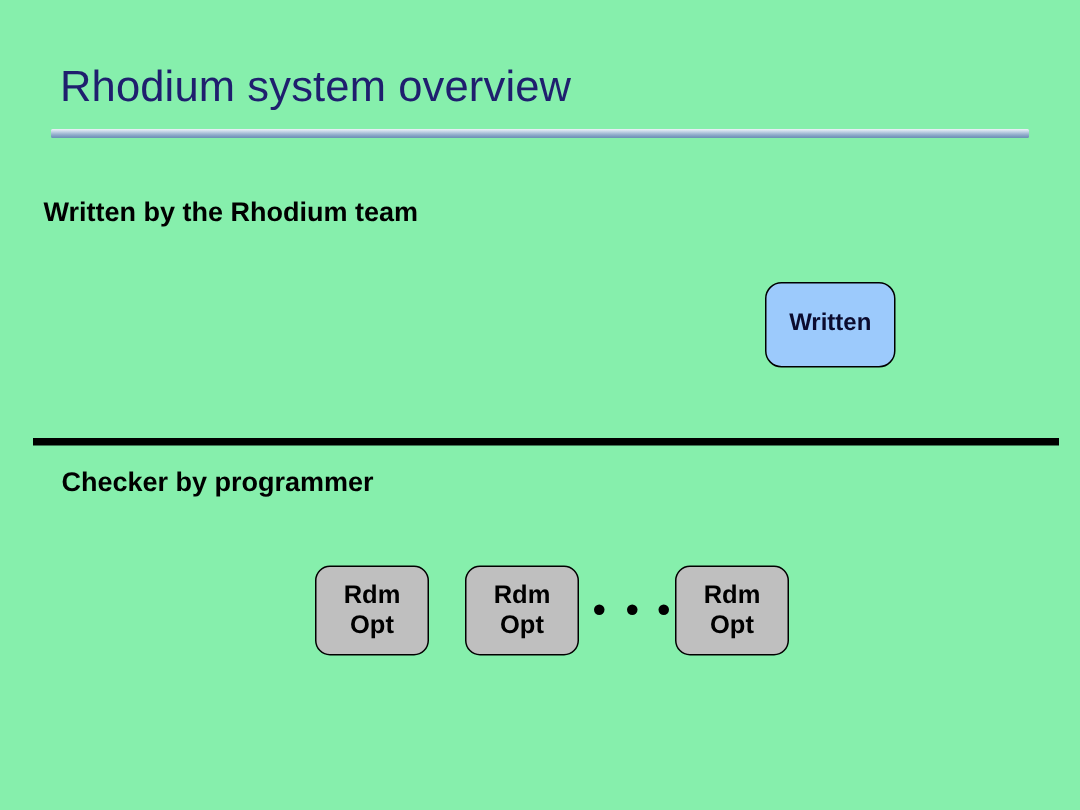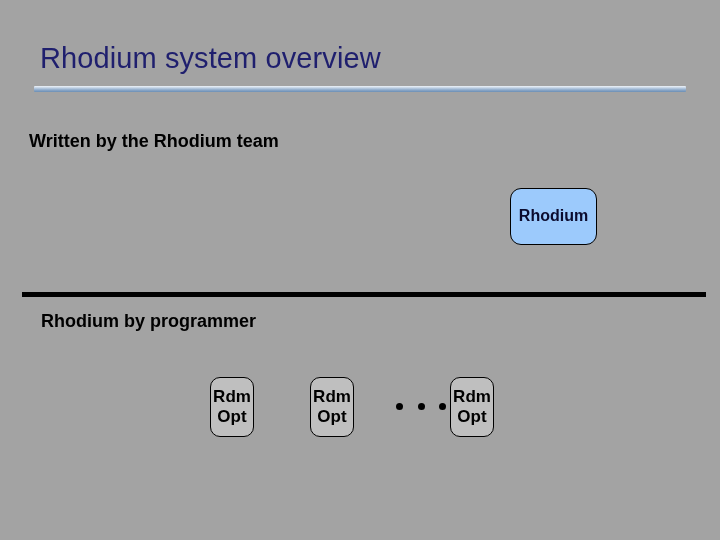--- a/index.html
+++ b/index.html
@@ -5,21 +5,21 @@
   html, body {
     margin: 0;
     padding: 0;
     background: #ffffff;
   }
 
   #slide {
     position: relative;
     width: 720px;
     height: 540px;
-    background: #a3a3a3;
+    background: #86efac;
     overflow: hidden;
     font-family: "Liberation Sans", sans-serif;
     -webkit-font-smoothing: none;
   }
 
   
   #slide-title {
     position: absolute;
     left: 40px;
     top: 42px;
@@ -97,21 +97,21 @@
     top: 188px;
     width: 87px;
     height: 57px;
     background: #9ccafc;
     font-size: 16px;
     color: #0b0b2e;
   }
 
   .node-opt {
     top: 377px;
-    width: 44px;
+    width: 76px;
     height: 60px;
     background: #bfbfbf;
     font-size: 17px;
     flex-direction: column;
     border-radius: 10px;
   }
   #node-opt-1 { left: 210px; }
   #node-opt-2 { left: 310px; }
   #node-opt-3 { left: 450px; }
 
@@ -141,25 +141,25 @@
 
 <div id="slide">
 
   <div id="slide-title">Rhodium system overview</div>
 
   <div id="title-rule"></div>
 
   <div id="heading-team" class="section-heading">Written by the Rhodium team</div>
 
 
-  <div id="node-checker" class="node">Rhodium</div>
+  <div id="node-checker" class="node">Written</div>
 
   <div id="black-rule"></div>
 
-  <div id="heading-programmer" class="section-heading">Rhodium by programmer</div>
+  <div id="heading-programmer" class="section-heading">Checker by programmer</div>
 
   <div id="node-opt-1" class="node node-opt">
     <span class="opt-line">Rdm</span>
     <span class="opt-line">Opt</span>
   </div>
 
   <div id="node-opt-2" class="node node-opt">
     <span class="opt-line">Rdm</span>
     <span class="opt-line">Opt</span>
   </div>

